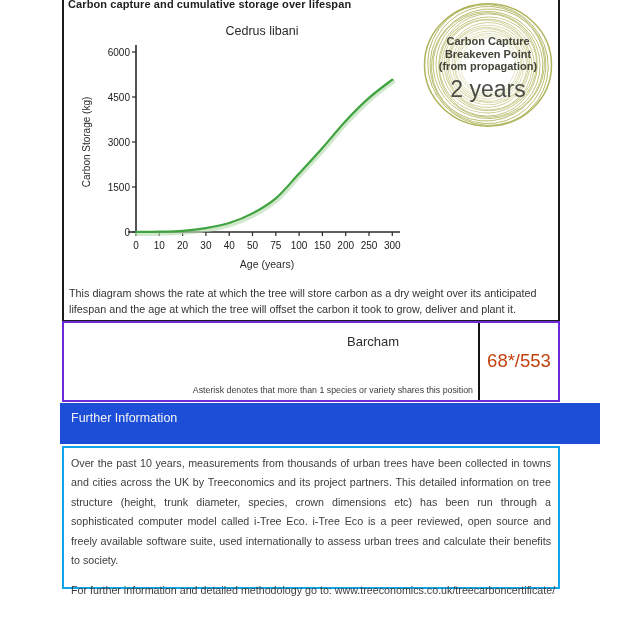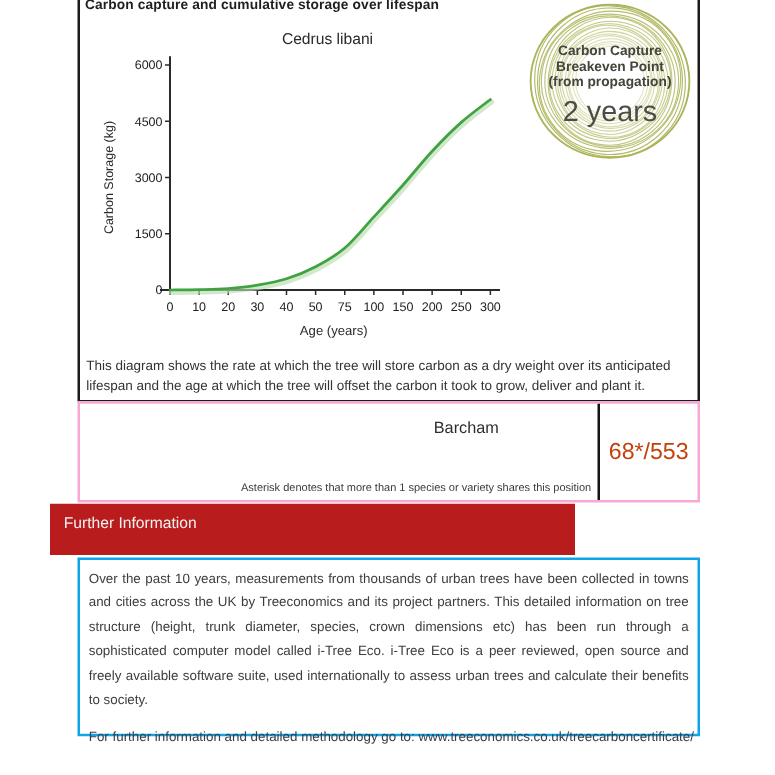--- a/index.html
+++ b/index.html
@@ -13,29 +13,29 @@
                color:#1f1f1f; letter-spacing:0.1px; white-space:nowrap; }
   .chart-svg { position:absolute; left:0; top:0; }
   .badge-svg { position:absolute; left:358px; top:0; }
   .badge-text { position:absolute; left:358px; top:36px; width:132px; text-align:center; }
   .badge-line { font-size:11px; font-weight:bold; color:#44443a; line-height:12.5px; }
   .badge-value { font-size:23px; color:#4c4c47; margin-top:3px; }
   .description { position:absolute; left:5px; right:5px; top:287px; font-size:10.8px;
                  line-height:15.5px; color:#333; }
 
   .rank-box { position:absolute; left:62px; top:321px; width:498px; height:81px;
-              border:2px solid #f9a8d4; background:#fff; }
+              border:2px solid #6d28d9; background:#fff; }
   .rank-label { position:absolute; left:283px; top:10px; font-size:13px; line-height:17.5px; color:#2d2d2d; }
   .rank-divider { position:absolute; left:414px; top:0; bottom:0; width:2px; background:#131313; }
   .rank-value { position:absolute; left:416px; top:27px; width:78px; text-align:center;
                 font-size:18.5px; color:#c2410c; }
   .rank-note { position:absolute; right:85px; bottom:5px; font-size:8.8px; color:#3b3b3b; white-space:nowrap; }
 
-  .info-header { position:absolute; left:40px; top:403px; width:420px; height:41px;
-                 background:#b91c1c; color:#f3f3f3; font-size:12.5px; padding:8px 0 0 11px; }
+  .info-header { position:absolute; left:60px; top:403px; width:540px; height:41px;
+                 background:#1d4ed8; color:#f3f3f3; font-size:12.5px; padding:8px 0 0 11px; }
   .info-box { position:absolute; left:62px; top:446px; width:498px; height:143px;
               border:2px solid #0ea5e9; background:#fff; padding:6px 7px; }
   .info-para { font-size:10.7px; line-height:19.4px; text-align:justify; color:#3d3d3d; }
   .info-link { font-size:10.7px; color:#3d3d3d; margin-top:14px; white-space:nowrap; }
 </style>
 </head>
 <body>
 
 <div class="page">
 

